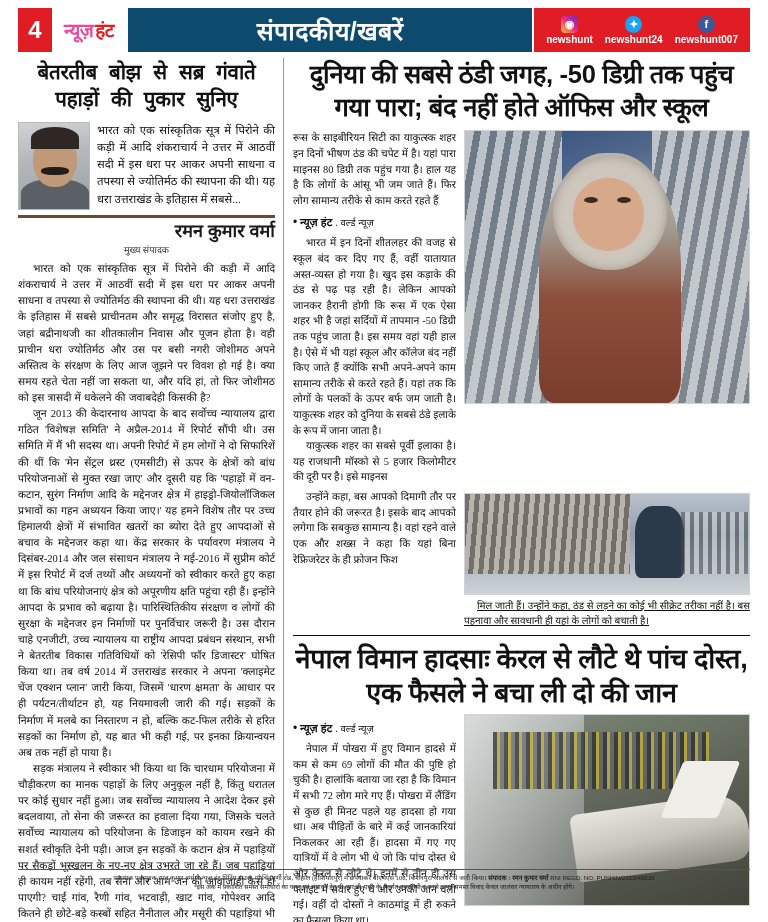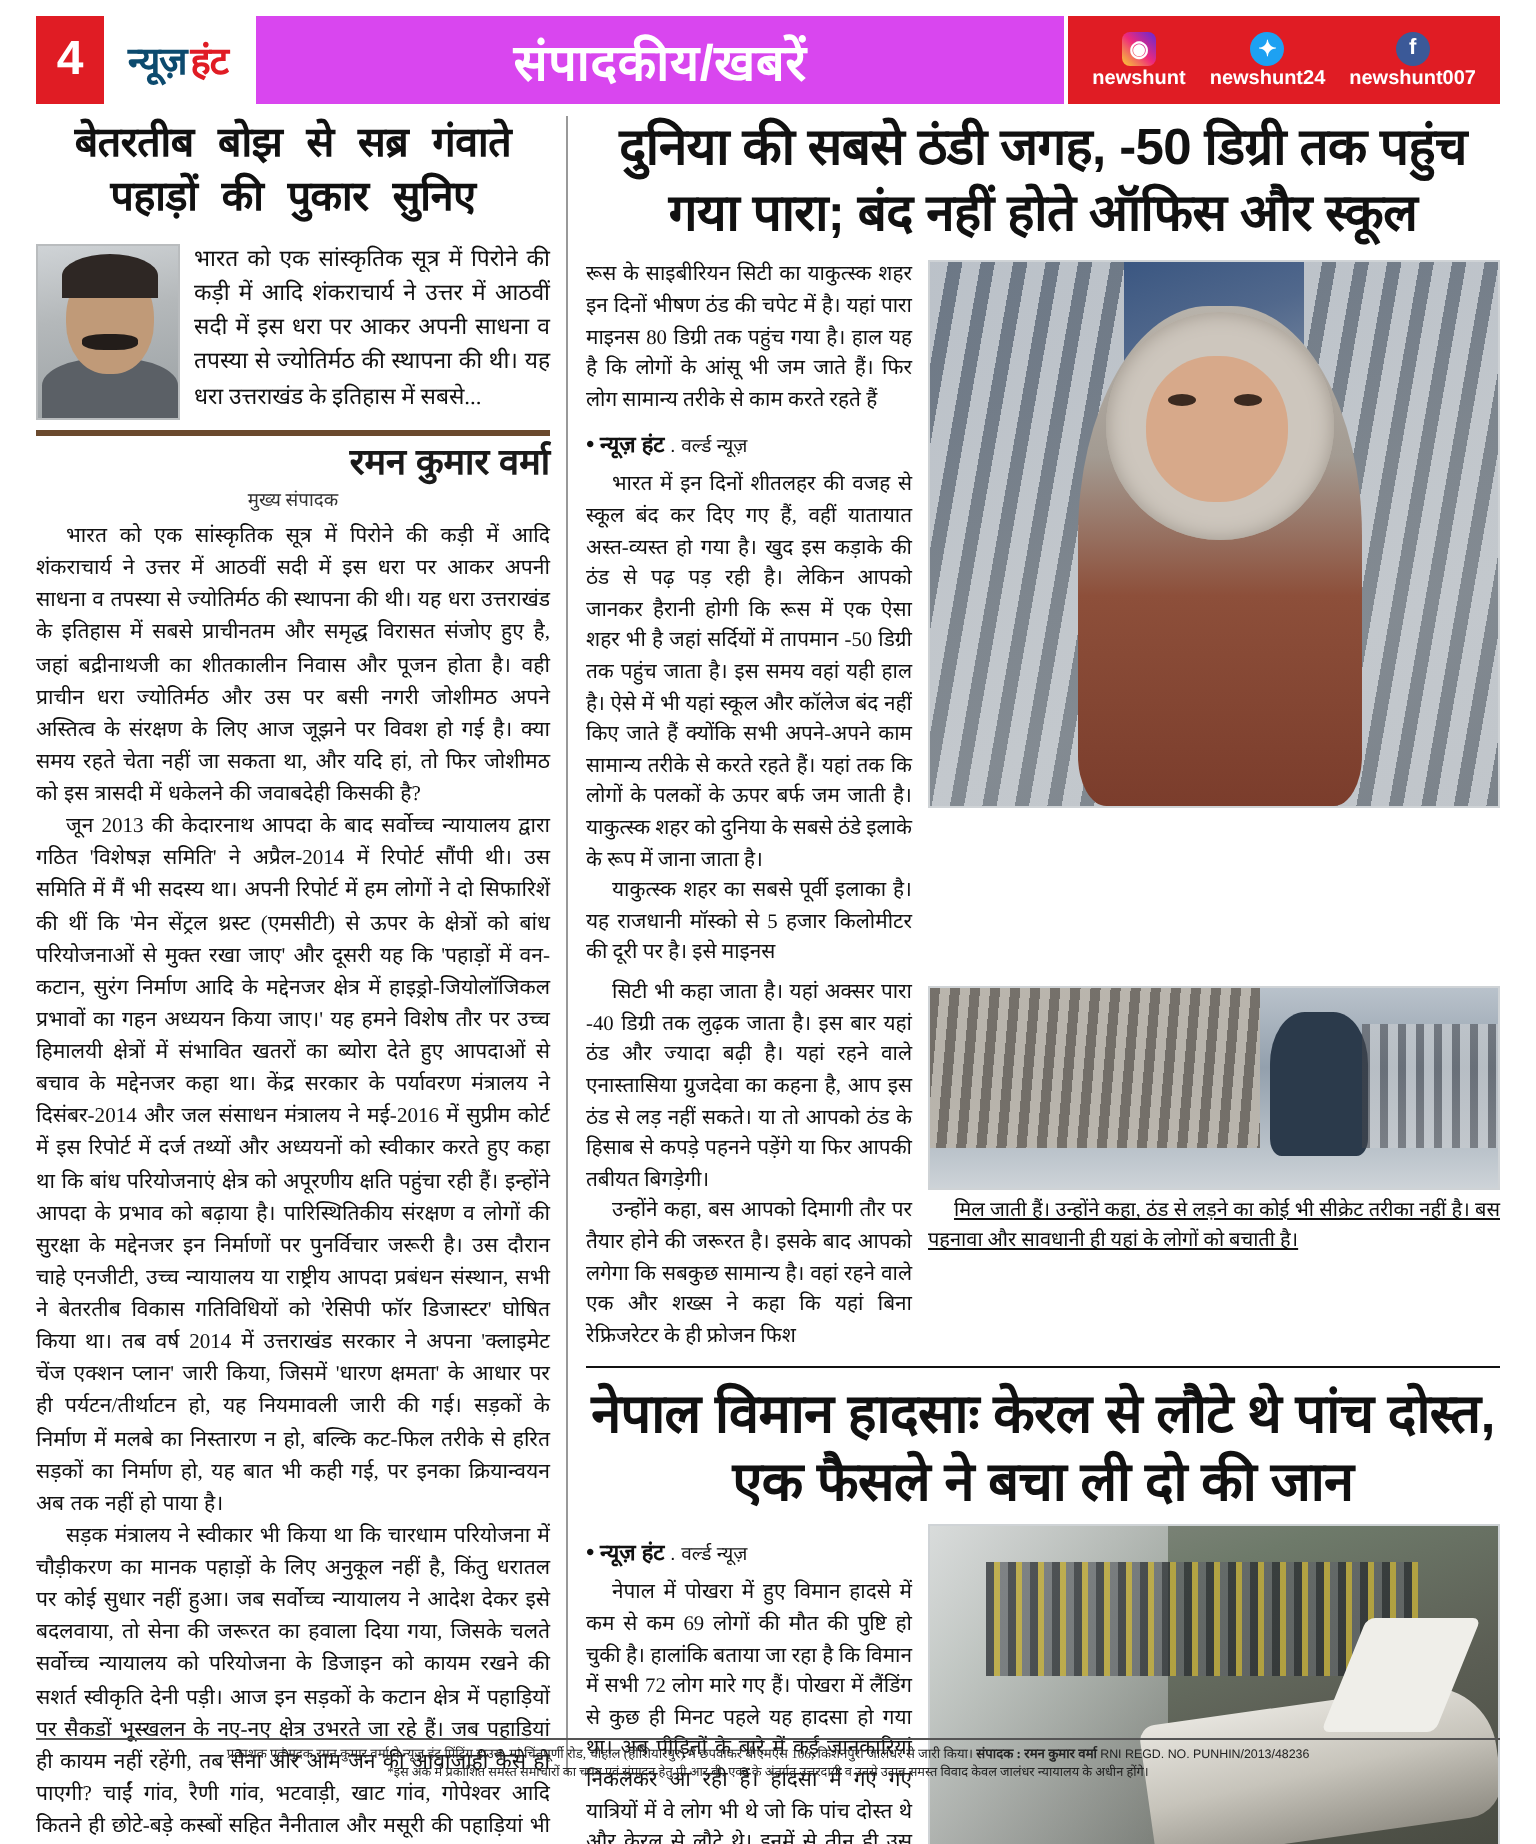--- a/index.html
+++ b/index.html
@@ -36,41 +36,41 @@
     font-weight: bold;
     font-size: 24px;
   }
   .mh-logo {
     background: #fff;
     padding: 0 5px;
     display: flex; align-items: center; justify-content: center;
     min-width: 74px;
   }
   .mh-logo .lg1 {
-    color: #0c4a6e; font-weight: bold; font-size: 19px;
+    color: #ec4899; font-weight: bold; font-size: 19px;
     font-family: "Liberation Sans", sans-serif; letter-spacing: -.5px;
   }
   .mh-logo .lg2 {
     color: #e01c24; font-weight: bold; font-size: 19px;
     font-family: "Liberation Sans", sans-serif; margin-left: 2px;
     letter-spacing: -.5px;
   }
   .mh-date {
     background: #e01c24; color: #fff;
     display: flex; flex-direction: column; justify-content: center;
     padding: 0 8px;
     font-family: "Liberation Sans", sans-serif;
     font-size: 10.5px; font-weight: bold;
     line-height: 1.25;
     letter-spacing: .2px;
     min-width: 128px;
   }
   .mh-date .d2 { font-weight: normal; font-size: 11px; }
   .mh-section {
-    background: #d946ef;
+    background: #0c4a6e;
     flex: 1;
     display: flex; align-items: center; justify-content: center;
     color: #fff;
     font-family: "Liberation Sans", sans-serif;
     font-weight: bold;
     font-size: 25px;
     border-left: 2px solid #fff;
     border-right: 2px solid #fff;
     letter-spacing: .4px;
   }
@@ -407,21 +407,20 @@
             <div class="pc-hood"></div>
             <div class="pc-face"></div>
             <div class="pc-eye-l"></div>
             <div class="pc-eye-r"></div>
           </div>
         </div>
       </div>
 
       <div style="display:flex; gap:8px; margin-top:4px;">
         <div style="width:163px;flex:none;">
-          <p style="font-size:10.4px;line-height:1.5;text-align:justify;margin:0;text-indent:13px;">सिटी भी कहा जाता है। यहां अक्सर पारा -40 डिग्री तक लुढ़क जाता है। इस बार यहां ठंड और ज्यादा बढ़ी है। यहां रहने वाले एनास्तासिया ग्रुजदेवा का कहना है, आप इस ठंड से लड़ नहीं सकते। या तो आपको ठंड के हिसाब से कपड़े पहनने पड़ेंगे या फिर आपकी तबीयत बिगड़ेगी।</p>
           <p style="font-size:10.4px;line-height:1.5;text-align:justify;margin:0;text-indent:13px;">उन्होंने कहा, बस आपको दिमागी तौर पर तैयार होने की जरूरत है। इसके बाद आपको लगेगा कि सबकुछ सामान्य है। वहां रहने वाले एक और शख्स ने कहा कि यहां बिना रेफ्रिजरेटर के ही फ्रोजन फिश</p>
         </div>
         <div style="flex:1;">
           <div class="photo photo-cold2">
             <div class="pc2-rack"></div>
             <div class="pc2-man"></div>
             <div class="pc2-crowd"></div>
           </div>
           <p style="font-size:10px;line-height:1.5;text-align:justify;margin:3px 0 0 0;text-indent:13px;text-decoration:underline;">मिल जाती हैं। उन्होंने कहा, ठंड से लड़ने का कोई भी सीक्रेट तरीका नहीं है। बस पहनावा और सावधानी ही यहां के लोगों को बचाती है।</p>
         </div>

